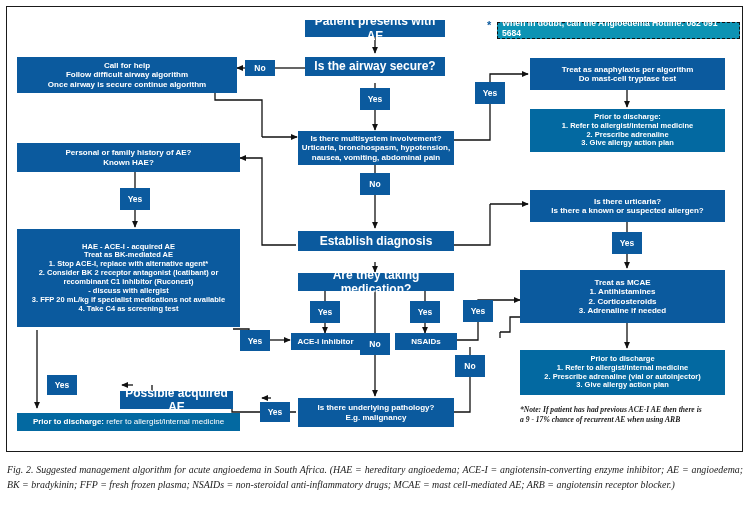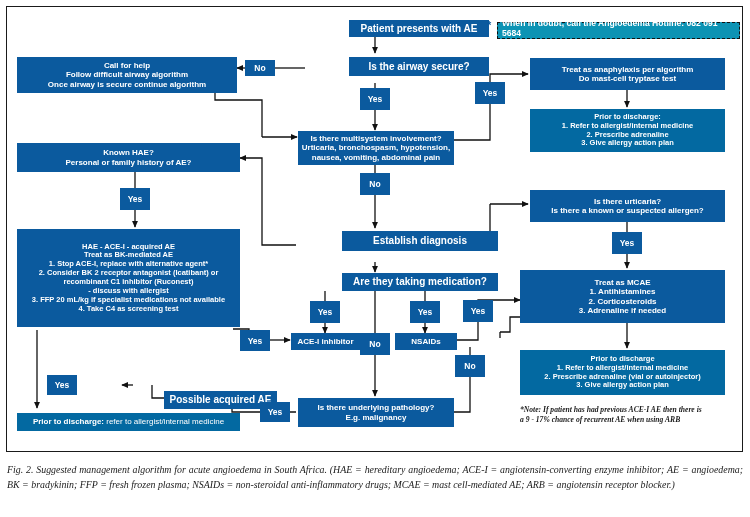--- a/index.html
+++ b/index.html
@@ -32,21 +32,21 @@
 
   
   .note{position:absolute;color:#1a1a1a;font-style:italic;font-weight:bold;font-size:7.6px;
         line-height:1.35;font-family:"Liberation Serif",serif;text-align:left;}
 
   
   .caption{position:absolute;left:7px;top:462px;width:736px;color:#1a1a1a;
            font-family:"Liberation Serif",serif;font-style:italic;font-size:9.9px;line-height:1.55;
            text-align:justify;}
 
-  .f85{font-size:10px;margin-left:44px;}
+  .f85{font-size:12px;}
   .f80{font-size:8px;}
   .f75{font-size:7.5px;}
 </style>
 </head>
 <body>
 
 <div id="page">
 
   <div class="frame"></div>
 
@@ -173,22 +173,22 @@
     <span class="inner">
       <span class="ln">Is there multisystem involvement?</span>
       <span class="ln">Urticaria, bronchospasm, hypotension,</span>
       <span class="ln">nausea, vomiting, abdominal pain</span>
     </span>
   </div>
   <div class="lbl" style="left:360px;top:173px;width:30px;height:22px;">No</div>
 
   <div class="node blue f80" style="left:17px;top:143px;width:223px;height:29px;">
     <span class="inner">
+      <span class="ln">Personal or family history of AE?</span>
       <span class="ln">Known HAE?</span>
-      <span class="ln">Personal or family history of AE?</span>
     </span>
   </div>
   <div class="lbl" style="left:120px;top:188px;width:30px;height:22px;">Yes</div>
 
   <div class="node blue f80" style="left:530px;top:190px;width:195px;height:32px;">
     <span class="inner">
       <span class="ln">Is there urticaria?</span>
       <span class="ln">Is there a known or suspected allergen?</span>
     </span>
   </div>

